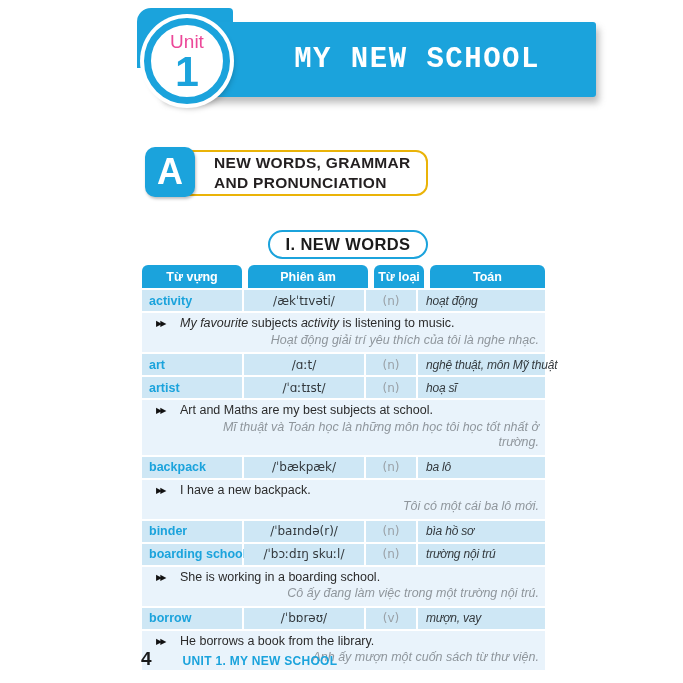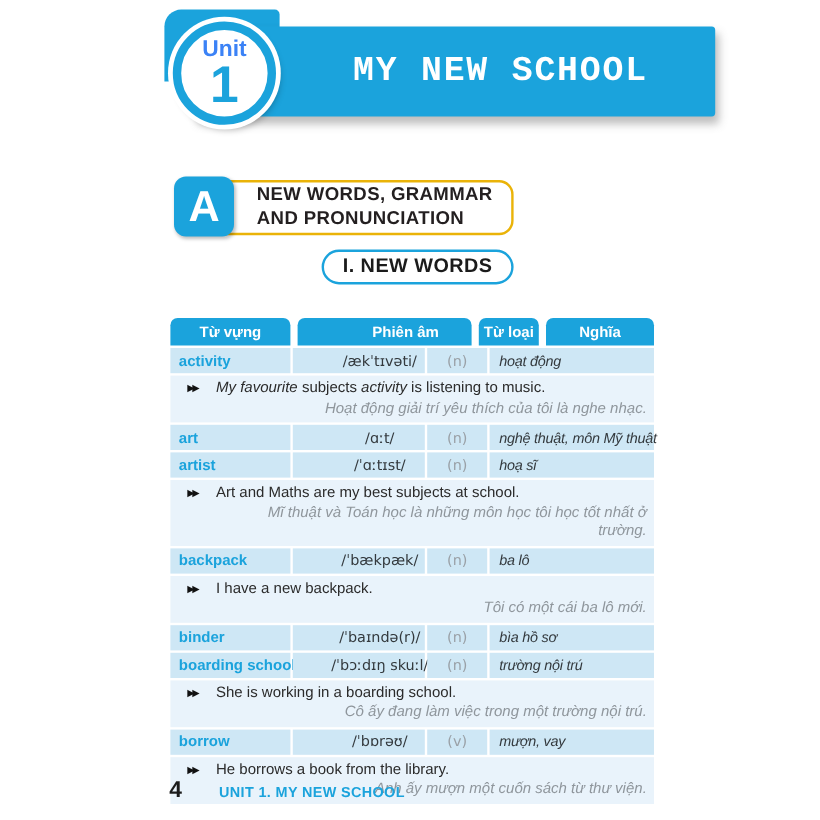--- a/index.html
+++ b/index.html
@@ -19,46 +19,46 @@
   .banner{position:absolute;left:162px;top:22px;width:434px;height:75px;
     background:var(--blue);border-radius:0 3px 3px 0;
     box-shadow:3px 6px 7px rgba(110,110,110,.45);
     display:flex;align-items:center;justify-content:center;
     padding-left:76px;box-sizing:border-box;}
   .banner-title{color:#fff;font-weight:bold;font-size:29px;letter-spacing:1.5px;font-family:Liberation Mono, monospace;}
   .unit-circle{position:absolute;left:144px;top:18px;width:72px;height:72px;
     background:#fff;border:7px solid var(--blue);border-radius:50%;
     box-shadow:0 0 0 4px #fff, 3px 4px 6px rgba(0,0,0,.28);
     display:flex;flex-direction:column;align-items:center;justify-content:center;}
-  .unit-word{font-size:19px;font-weight:bold;color:#3b82f6;line-height:1;margin-top:1px;}
+  .unit-word{font-size:19px;font-weight:normal;color:#ec4899;line-height:1;margin-top:1px;}
   .unit-num{font-size:43px;font-weight:bold;color:var(--blue);line-height:.95;}
 
   
   .section-box{position:absolute;left:170px;top:150px;width:258px;height:46px;
     border:2px solid #eab308;border-radius:12px;background:#fff;
     display:flex;flex-direction:column;justify-content:center;
     padding-left:42px;box-sizing:border-box;
     font-weight:bold;font-size:15.5px;color:var(--ink);line-height:1.3;letter-spacing:.3px;}
   .a-badge{position:absolute;left:145px;top:147px;width:50px;height:50px;
     background:var(--blue);border-radius:10px;color:#fff;font-size:36px;font-weight:bold;
     display:flex;align-items:center;justify-content:center;
     box-shadow:1px 2px 3px rgba(0,0,0,.25);z-index:2;}
 
   
-  .pill{position:absolute;left:268px;top:208px;width:160px;height:29px;
+  .pill{position:absolute;left:268px;top:230px;width:160px;height:29px;
     border:2px solid var(--blue);border-radius:17px;box-sizing:border-box;
     display:flex;align-items:center;justify-content:center;
     font-weight:bold;font-size:16.5px;color:#1b1b1b;letter-spacing:.4px;background:#fff;}
 
   
   .vocab{position:absolute;left:142px;top:265px;width:403px;}
   .thead{display:flex;gap:6px;margin-bottom:2px;}
   .th{background:var(--blue);color:#fff;font-weight:bold;font-size:12.5px;height:23px;
     display:flex;align-items:center;justify-content:center;border-radius:6px 6px 0 0;}
-  .c1{width:100px;flex:none;} .c2{width:110px;flex:none;padding-left:35px;} .c3{width:50px;flex:none;} .c4{flex:1;min-width:0;}
+  .c1{width:100px;flex:none;} .c2{width:120px;flex:none;} .c3{width:50px;flex:none;} .c4{flex:1;min-width:0;}
   .row-word{display:flex;gap:2px;margin-bottom:2px;}
   .td{background:var(--row-bg);height:21px;display:flex;align-items:center;
     font-size:12.5px;box-sizing:border-box;white-space:nowrap;}
   .td.word{color:var(--blue);font-weight:bold;padding-left:7px;}
   .td.phon{justify-content:center;color:#33393d;font-family:"DejaVu Sans",sans-serif;font-size:12px;}
   .td.pos{justify-content:center;color:#9AA1A7;font-family:"DejaVu Sans",sans-serif;font-size:12px;}
   .td.mean{font-style:italic;color:#33393d;padding-left:8px;font-size:12px;letter-spacing:-.2px;}
   .row-ex{background:var(--ex-bg);margin-bottom:2px;padding:3px 6px 4px 38px;position:relative;}
   .arrow{position:absolute;left:14px;top:6px;font-size:8px;color:#111;letter-spacing:-2px;}
   .ex-en{font-size:12.5px;color:#2b2b2b;line-height:15.5px;}
@@ -90,21 +90,21 @@
   </div>
   <div class="a-badge">A</div>
 
   <div class="pill">I. NEW WORDS</div>
 
   <div class="vocab">
     <div class="thead">
         <div class="th c1">Từ vựng</div>
         <div class="th c2">Phiên âm</div>
         <div class="th c3">Từ loại</div>
-        <div class="th c4">Nghĩa</div>
+        <div class="th c4">Toán</div>
       </div>
     <div class="tbody">
         <div class="row-word">
           <div class="td word c1">activity</div>
           <div class="td phon c2">/ækˈtɪvəti/</div>
           <div class="td pos c3">(n)</div>
           <div class="td mean c4">hoạt động</div>
         </div>
         <div class="row-ex">
           <div class="arrow">▶▶</div>

